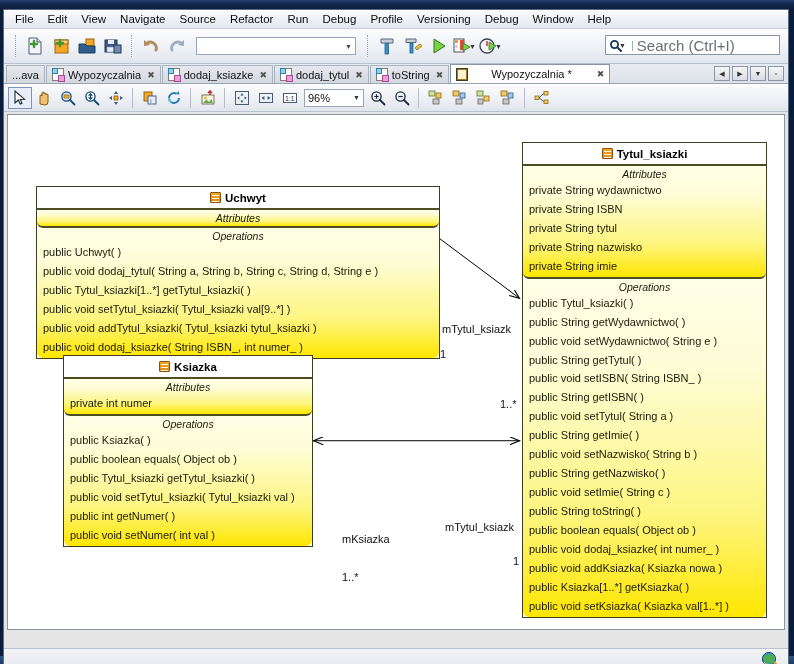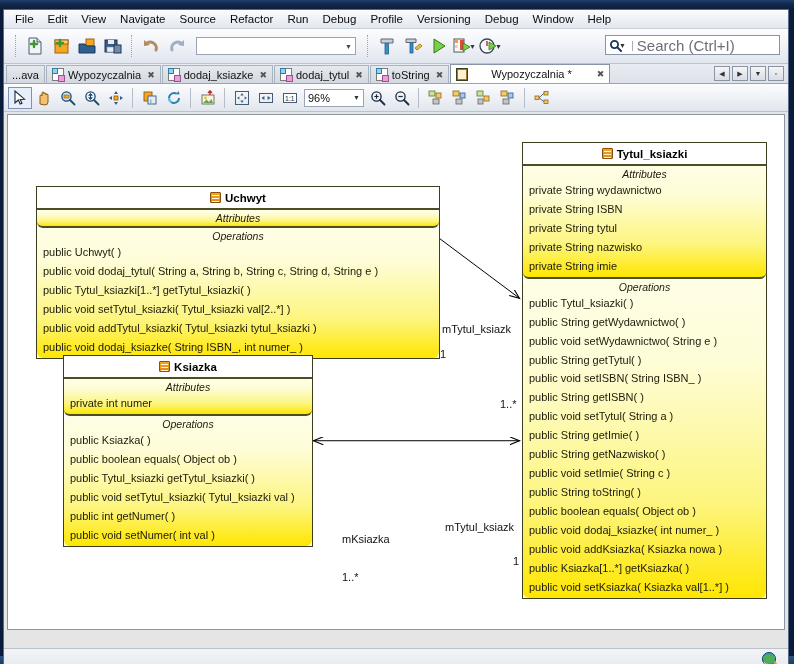--- a/index.html
+++ b/index.html
@@ -535,21 +535,21 @@
           <span>Uchwyt</span>
         </div>
         <div class="sec grad">
           <div class="sec-head">Attributes</div>
         </div>
         <div class="sec grad">
           <div class="sec-head">Operations</div>
           <div class="row">public Uchwyt( )</div>
           <div class="row">public void  dodaj_tytul( String a, String b, String c, String d, String e )</div>
           <div class="row">public Tytul_ksiazki[1..*]  getTytul_ksiazki( )</div>
-          <div class="row">public void  setTytul_ksiazki( Tytul_ksiazki val[2..*] )</div>
+          <div class="row">public void  setTytul_ksiazki( Tytul_ksiazki val[9..*] )</div>
           <div class="row">public void  addTytul_ksiazki( Tytul_ksiazki tytul_ksiazki )</div>
           <div class="row">public void  dodaj_ksiazke( String ISBN_, int numer_ )</div>
         </div>
       </div>
 
       <div class="uml" style="left:514px;top:27px;width:245px;">
         <div class="uml-title">
           <span class="cls-icon"></span>
           <span>Tytul_ksiazki</span>
         </div>
@@ -564,20 +564,21 @@
         <div class="sec grad">
           <div class="sec-head">Operations</div>
           <div class="row">public Tytul_ksiazki( )</div>
           <div class="row">public String  getWydawnictwo( )</div>
           <div class="row">public void  setWydawnictwo( String e )</div>
           <div class="row">public String  getTytul( )</div>
           <div class="row">public void  setISBN( String ISBN_ )</div>
           <div class="row">public String  getISBN( )</div>
           <div class="row">public void  setTytul( String a )</div>
           <div class="row">public String  getImie( )</div>
+          <div class="row">public void  setNazwisko( String b )</div>
           <div class="row">public String  getNazwisko( )</div>
           <div class="row">public void  setImie( String c )</div>
           <div class="row">public String  toString( )</div>
           <div class="row">public boolean  equals( Object ob )</div>
           <div class="row">public void  dodaj_ksiazke( int numer_ )</div>
           <div class="row">public void  addKsiazka( Ksiazka nowa )</div>
           <div class="row">public Ksiazka[1..*]  getKsiazka( )</div>
           <div class="row">public void  setKsiazka( Ksiazka val[1..*] )</div>
         </div>
       </div>

